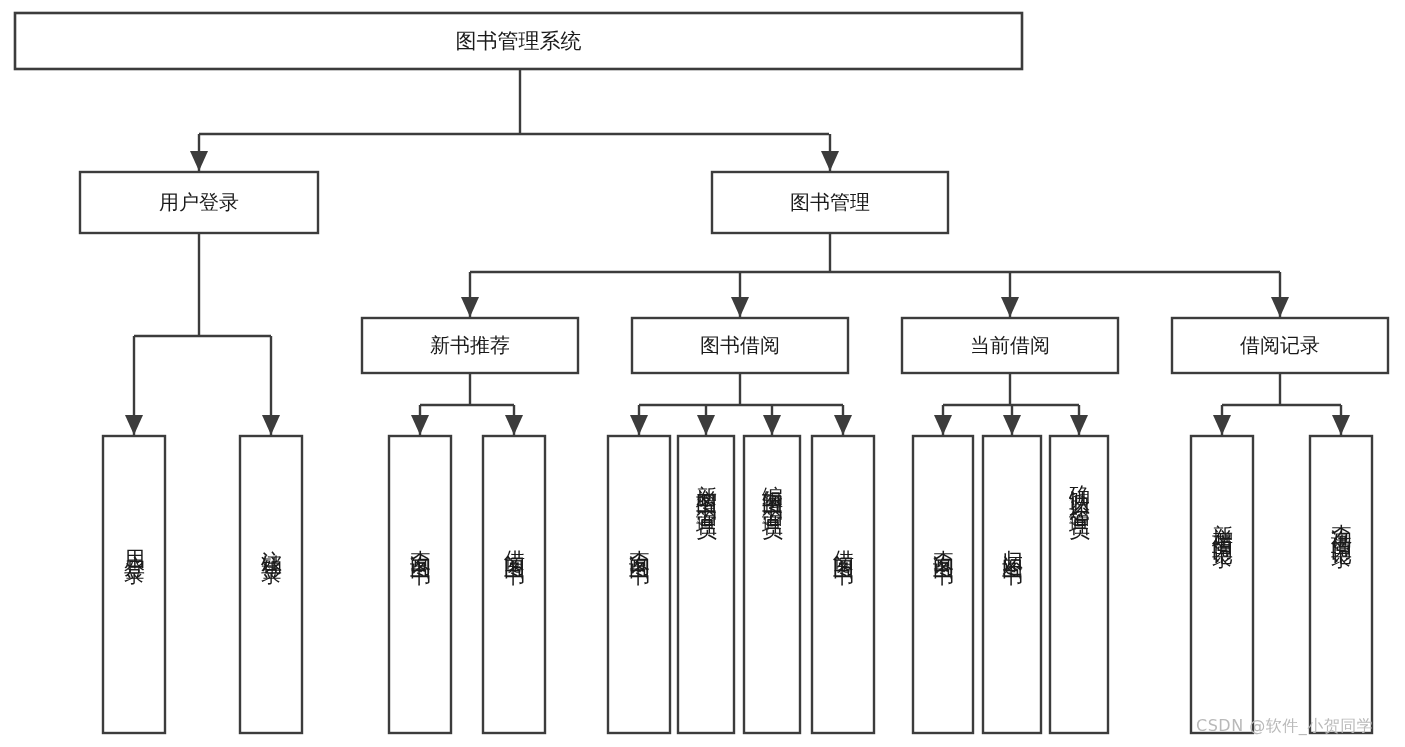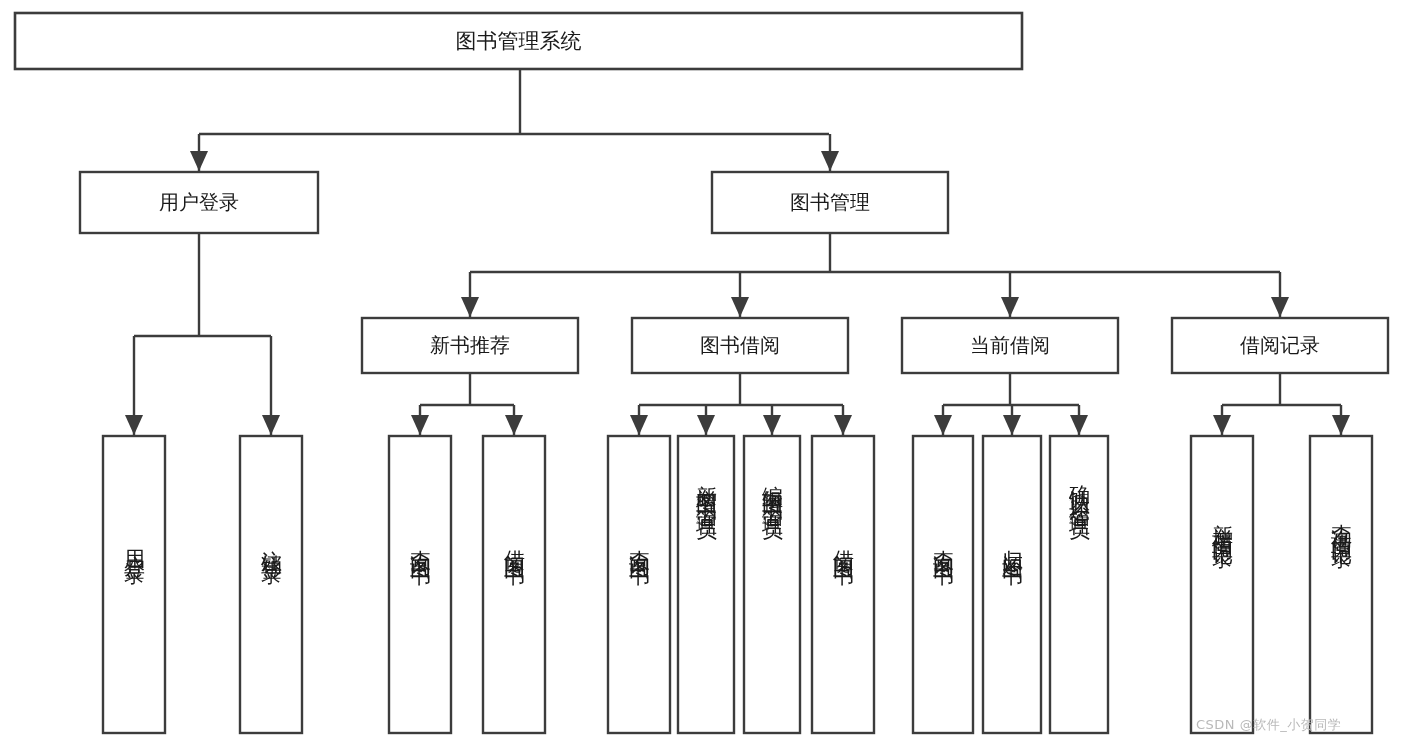--- a/index.html
+++ b/index.html
@@ -74,21 +74,21 @@
     line-height: 1.0;
     letter-spacing: 5px;
     color: #1a1a1a;
     white-space: nowrap;
   }
   .watermark {
     position: absolute;
     left: 1196px;
     top: 716px;
     font-family: "DejaVu Sans", "Liberation Sans", sans-serif;
-    font-size: 13px;
+    font-size: 16px;
     color: #b9b9b9;
     white-space: nowrap;
     letter-spacing: 0.5px;
   }
 </style>
 </head>
 <body>
 
 <div id="diagram-root">
 

